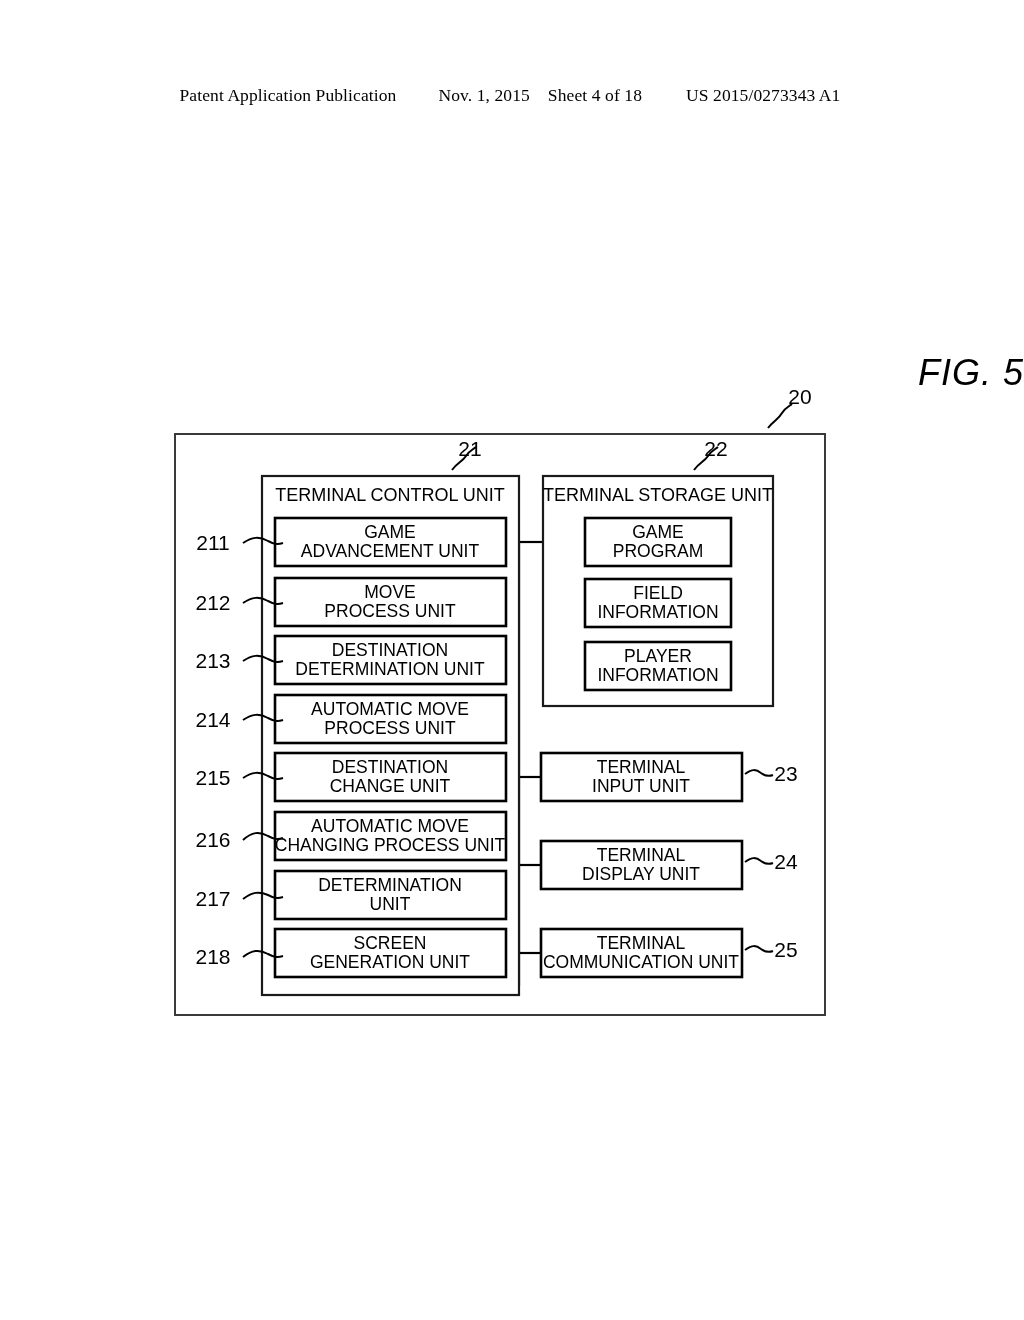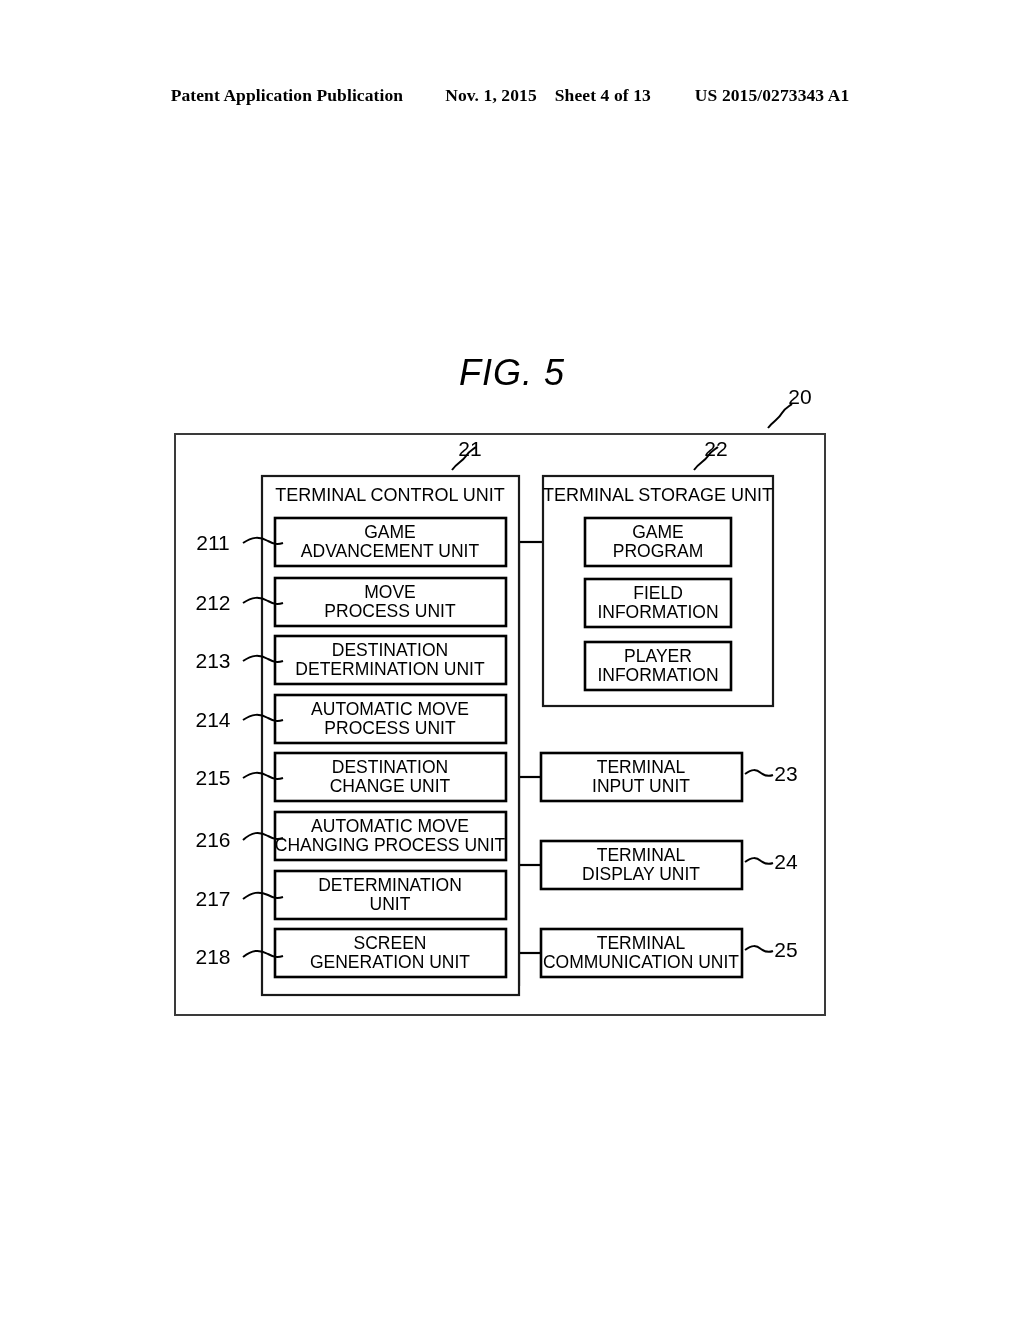--- a/index.html
+++ b/index.html
@@ -20,37 +20,37 @@
   #page-header {
     position: absolute;
     top: 85px;
     left: 0;
     width: 1024px;
     height: 30px;
     display: flex;
     justify-content: center;
     align-items: baseline;
     font-family: "Liberation Serif", serif;
-    font-weight: bold;
+    font-weight: normal;
     font-size: 17.5px;
     letter-spacing: 0.1px;
     white-space: nowrap;
   }
   #page-header .h-pub   { margin-right: 42px; }
   #page-header .h-date  { margin-right: 18px; }
   #page-header .h-sheet { margin-right: 44px; }
   #page-header .h-pat   { margin-right: 4px; }
 
   
   #fig-title {
     position: absolute;
     left: 0;
     top: 352px;
     width: 1024px;
-    text-align: center;
+    text-align: right;
     font-family: "Liberation Sans", sans-serif;
     font-style: italic;
     font-size: 36px;
     letter-spacing: 1px;
   }
 
   
   #diagram {
     position: absolute;
     left: 0;
@@ -102,21 +102,21 @@
     stroke: #000000;
     stroke-width: 2;
   }
 </style>
 </head>
 <body>
 
 <div id="page-header">
   <span class="h-pub">Patent Application Publication</span>
   <span class="h-date">Nov. 1, 2015</span>
-  <span class="h-sheet">Sheet 4 of 13</span>
+  <span class="h-sheet">Sheet 4 of 18</span>
   <span class="h-pat">US 2015/0273343 A1</span>
 </div>
 
 <div id="fig-title">FIG. 5</div>
 
 <svg id="diagram" viewBox="0 0 1024 1320">
 
   <rect class="outer-rect" x="175" y="434" width="650" height="581"></rect>
 
   <path class="leader" d="M 768 428 C 774 420 778 420 782 413 C 785 408 788 407 792 404"></path>

